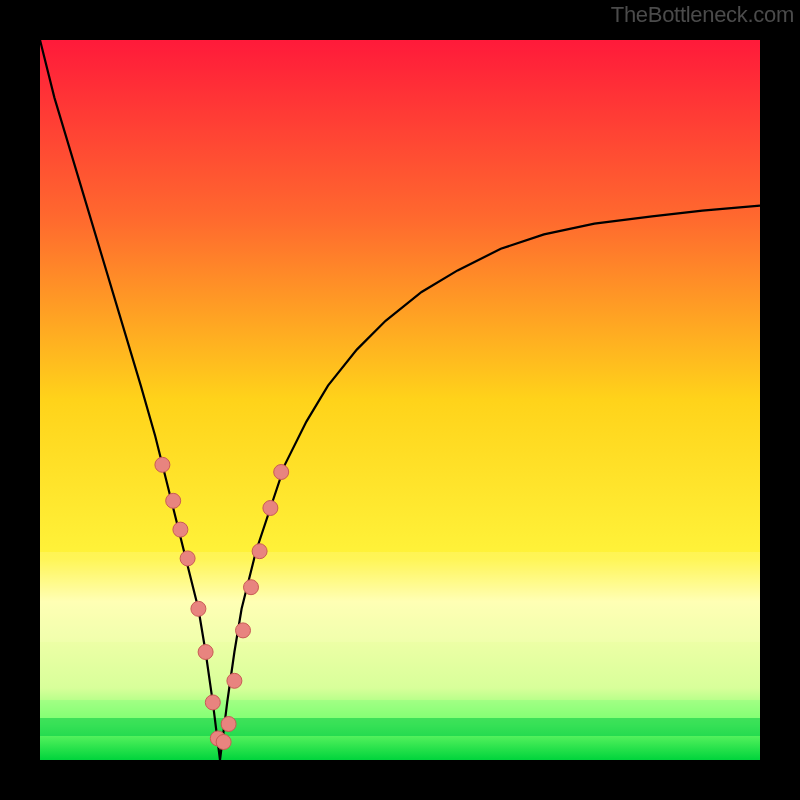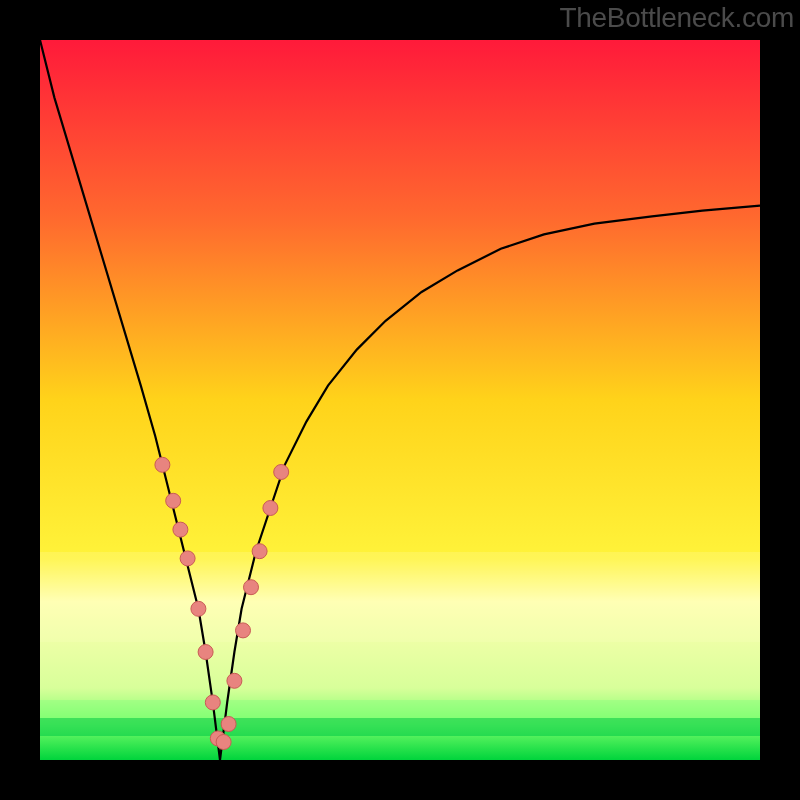--- a/index.html
+++ b/index.html
@@ -1,18 +1,18 @@
 <!DOCTYPE html>
 <html><head>
 <meta charset="utf-8">
 <style>
   html,body{margin:0;padding:0;width:800px;height:800px;overflow:hidden;font-family:Arial,Helvetica,sans-serif;background:#000}
   #stage{position:relative;width:800px;height:800px}
   svg{position:absolute;left:0;top:0}
-  #wm{position:absolute;right:6px;top:2px;color:#4b4b4b;font-size:28px;letter-spacing:-.3px}
+  #wm{position:absolute;right:6px;top:2px;color:#4b4b4b;font-size:22px;letter-spacing:-.3px}
 </style>
 </head>
 <body>
 <div id="stage">
 
 <svg id="svg" width="800" height="800" viewBox="0 0 800 800">
   <defs>
     <linearGradient id="bg" x1="0" y1="0" x2="0" y2="1">
           <stop offset="0%" stop-color="#ff1a3a"></stop>
           <stop offset="25%" stop-color="#ff6a2e"></stop>

